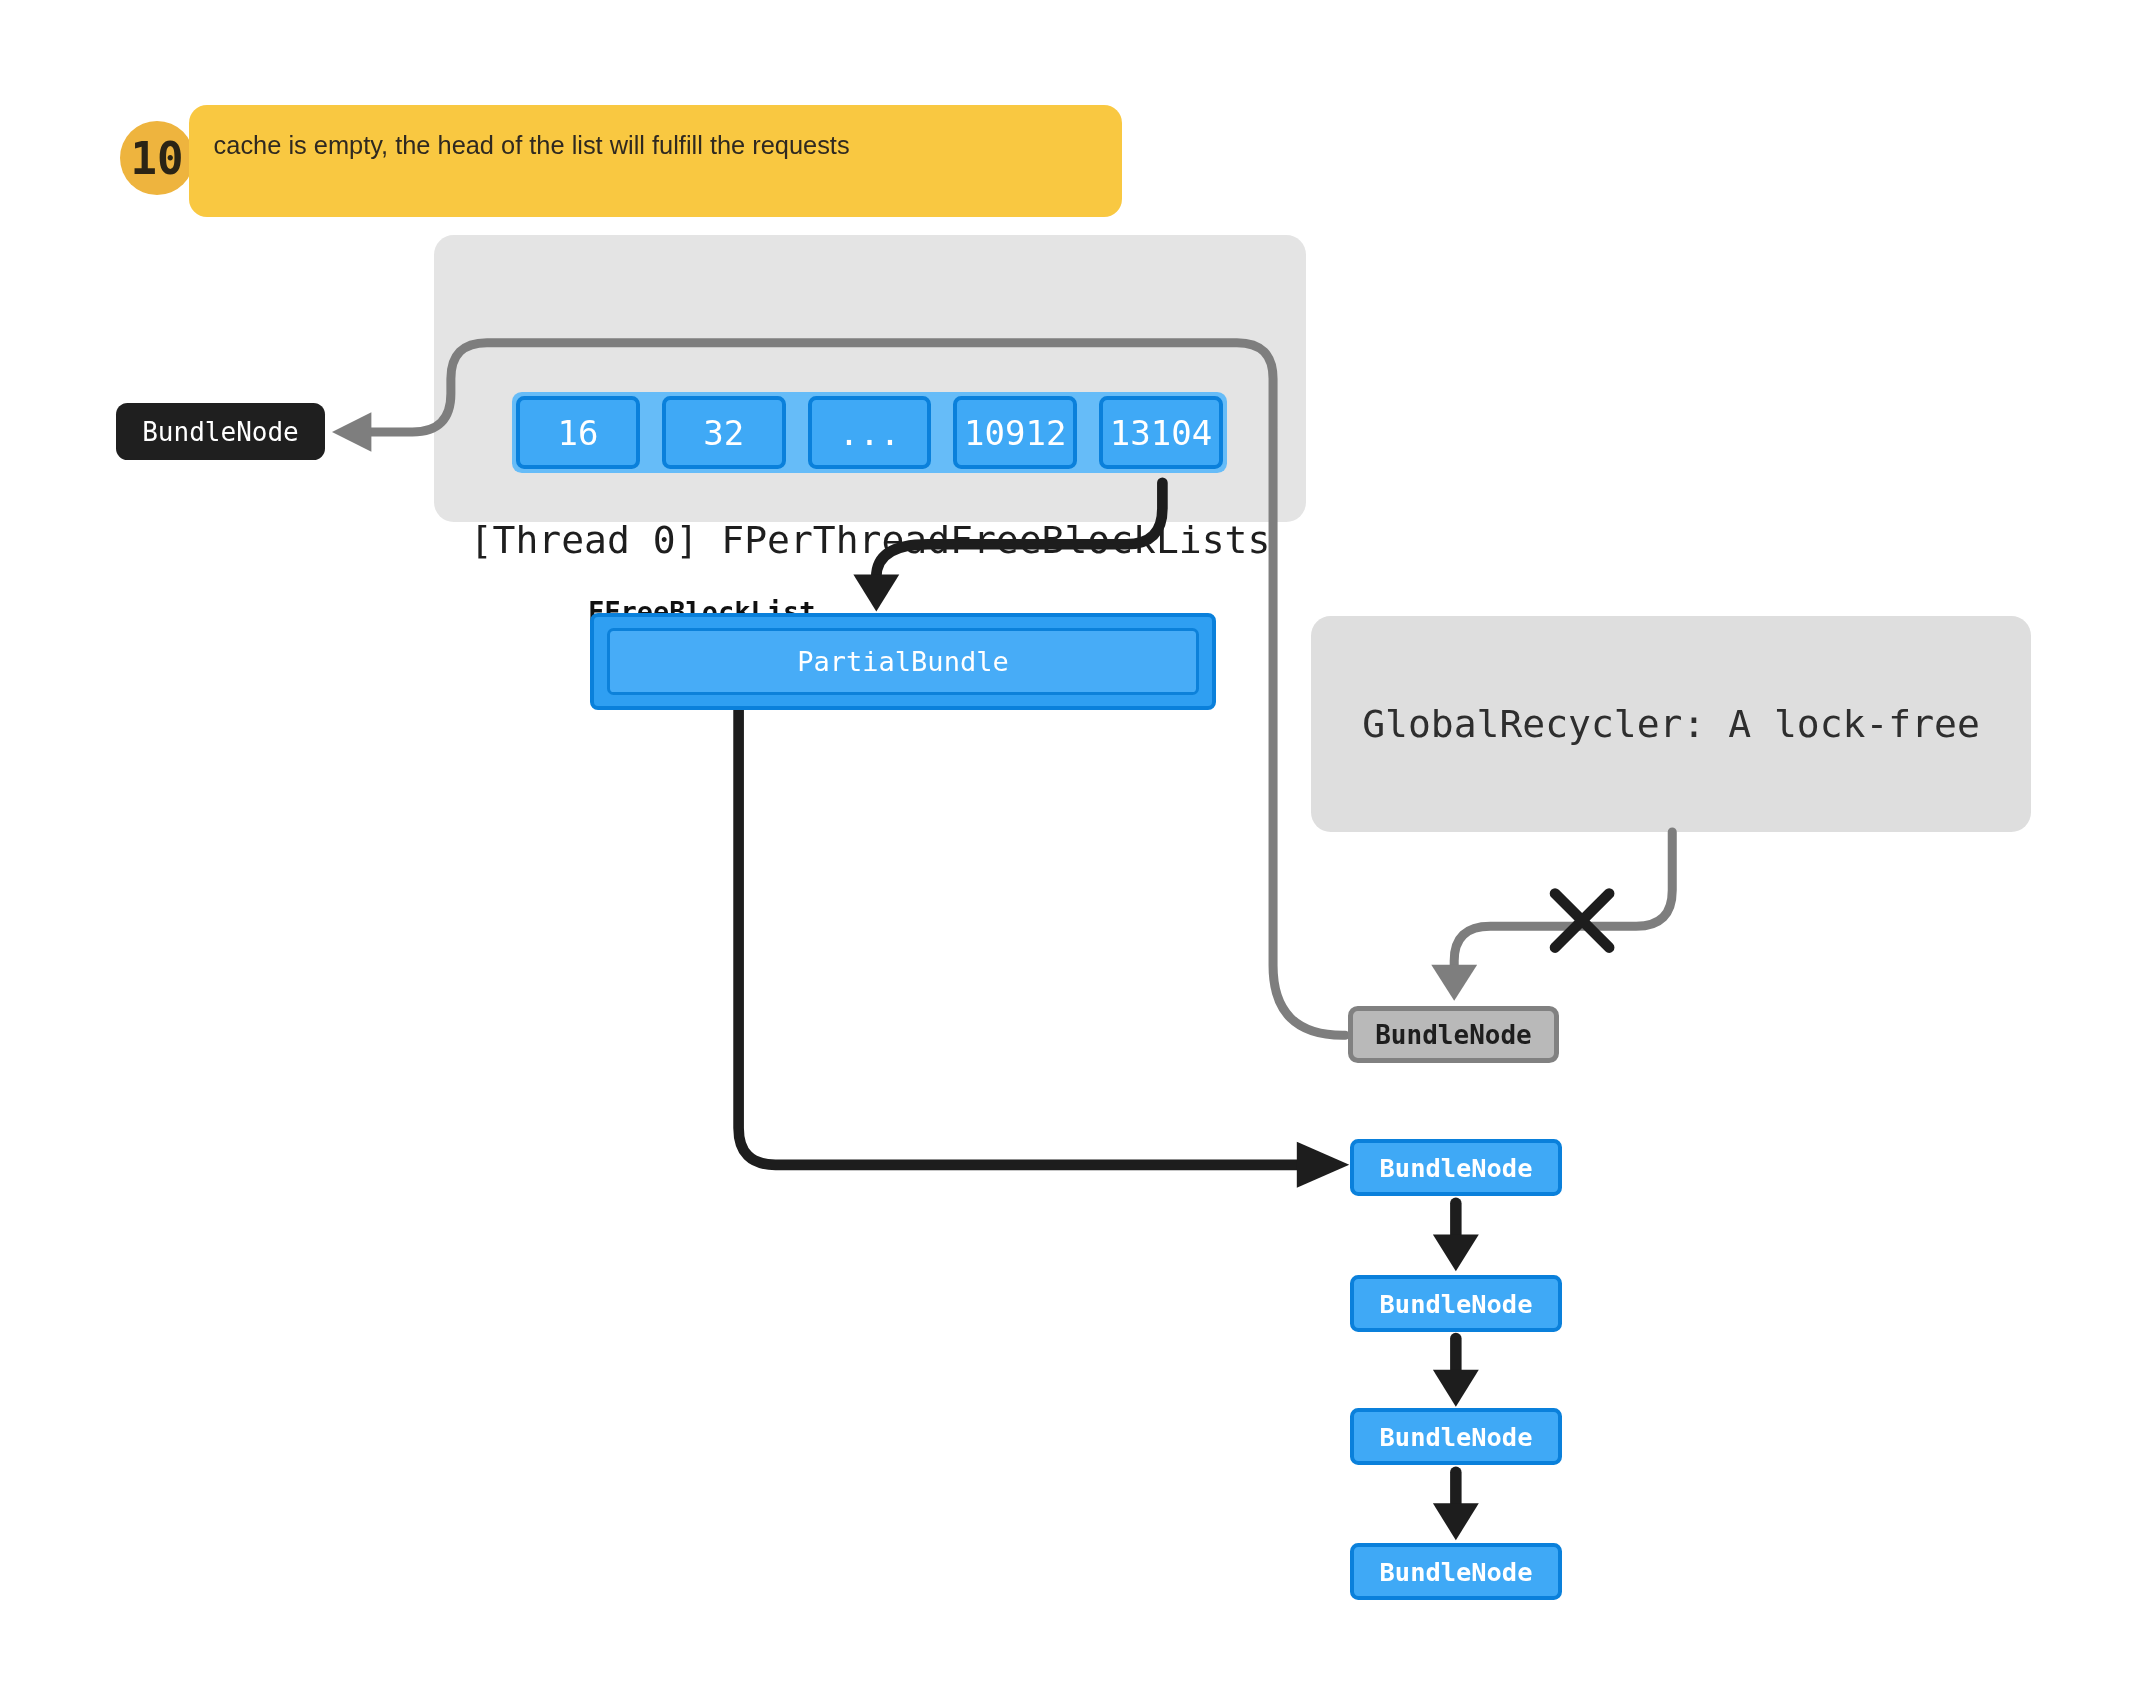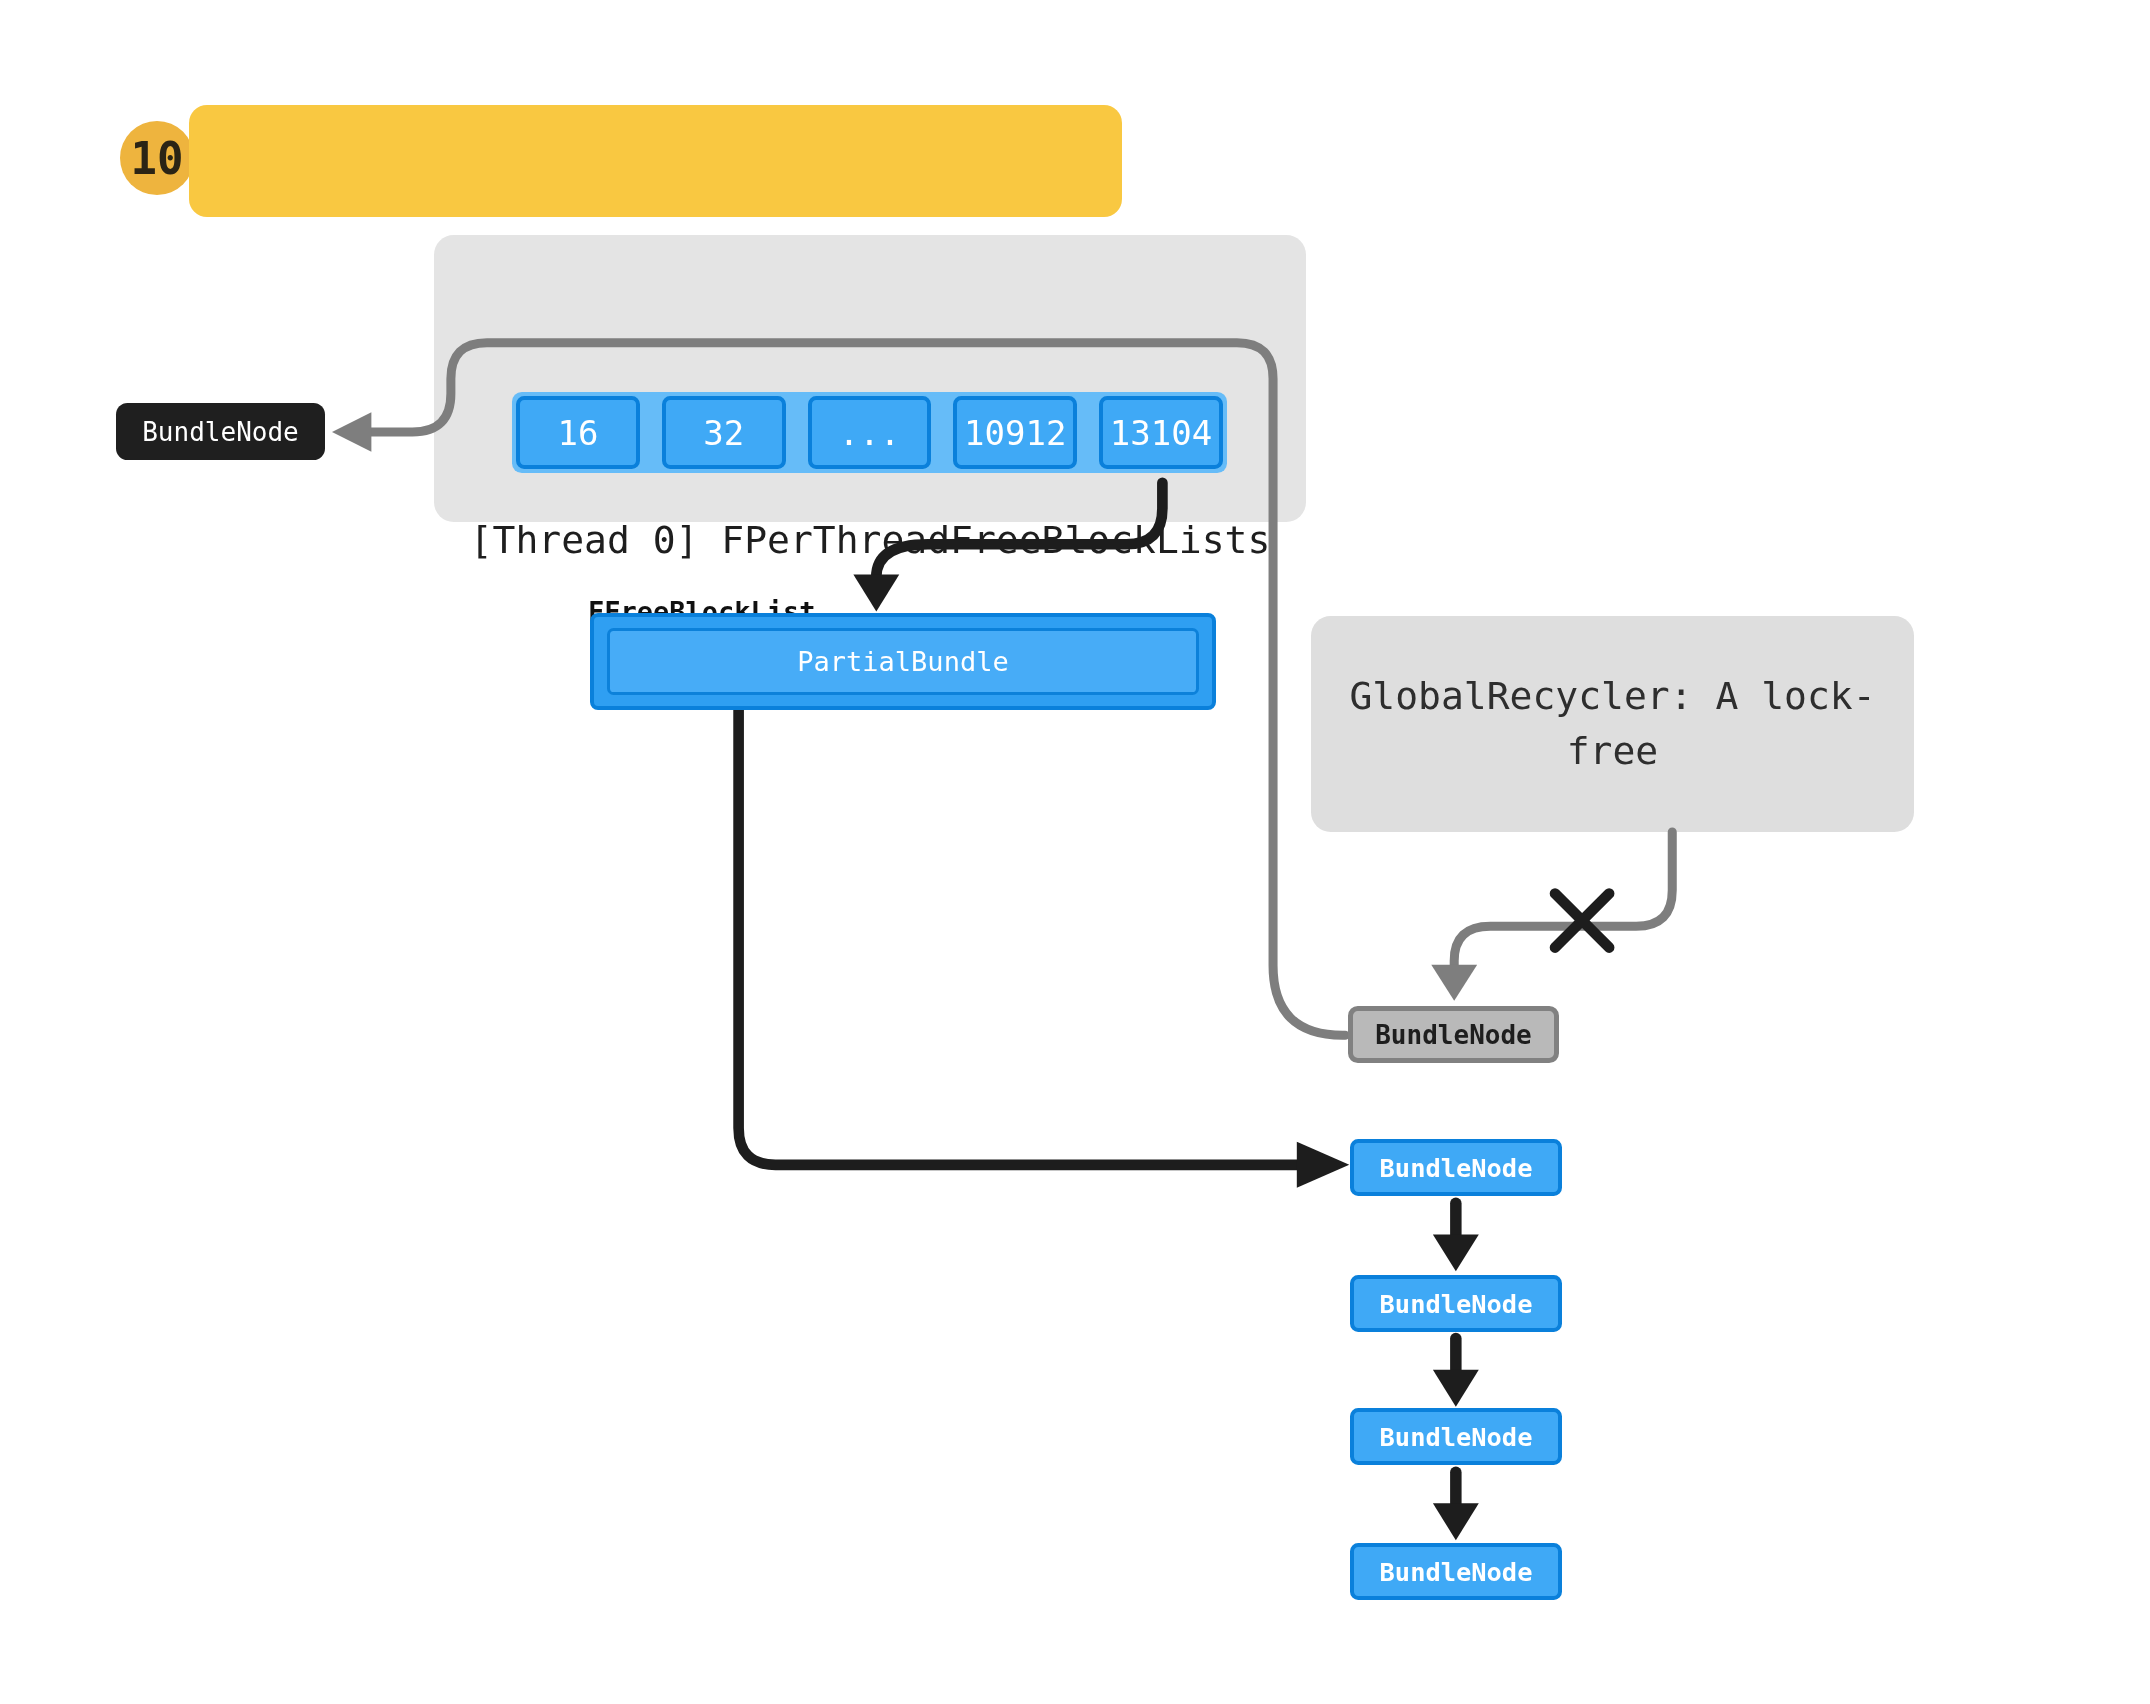--- a/index.html
+++ b/index.html
@@ -63,21 +63,21 @@
     display: flex; gap: 14.8px; padding: 10.7px 13px; z-index: 3;
   }
   .fbl-cell {
     flex: 1; background: #47ACF7; border: 3.3px solid #0C81DA; border-radius: 6.6px;
     display: flex; align-items: center; justify-content: center;
     color: #ffffff; font-size: 27px;
   }
 
   
   .recycler-box {
-    left: 1311px; top: 616px; width: 603px; height: 216px;
+    left: 1311px; top: 616px; width: 720px; height: 216px;
     background: #DEDEDE; border-radius: 19.7px; z-index: 1;
     display: flex; flex-direction: row; align-items: center; justify-content: center;
     color: #2E2E2E; font-size: 38px; line-height: 55px; text-align: center;
   }
 
   
   .node-gray {
     left: 1348px; top: 1006px; width: 211px; height: 57px;
     background: #B9B9B9; border: 5.7px solid #818181; border-radius: 9.8px;
     display: flex; align-items: center; justify-content: center;
@@ -97,20 +97,21 @@
   .chain-4 { top: 1543px; }
 
   
   .arrows { left: 0; top: 0; width: 2151px; height: 1705px; z-index: 2; pointer-events: none; }
 </style>
 </head>
 <body>
 
 <div class="abs note-badge">10</div>
 <div class="abs note-box">
+  <div>cache is empty, the head of the list will fulfill the requests</div>
 </div>
 
 <div class="abs thread-box">
   <div class="thread-title">[Thread 0] FPerThreadFreeBlockLists</div>
 </div>
 
 <div class="abs size-array">
   <div class="size-cell">16</div>
   <div class="size-cell">32</div>
   <div class="size-cell">...</div>

